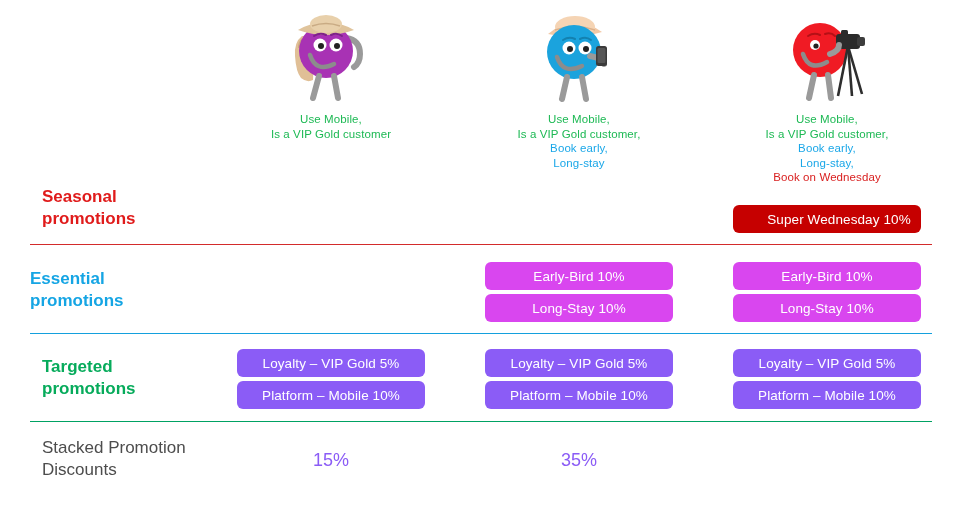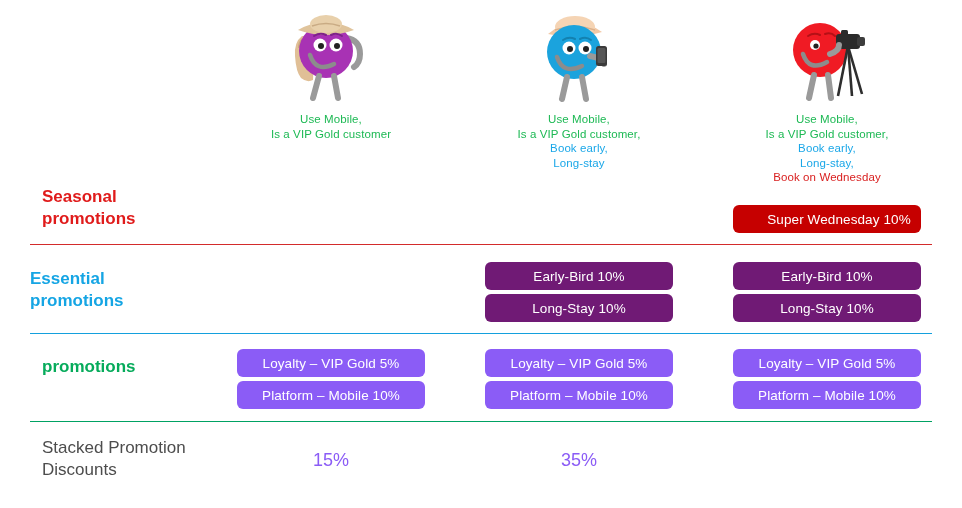--- a/index.html
+++ b/index.html
@@ -79,21 +79,21 @@
     border-radius: 6px;
     color: #ffffff;
     font-size: 13.5px;
     display: flex;
     align-items: center;
     justify-content: center;
     letter-spacing: 0.1px;
     white-space: nowrap;
   }
   .badge-red   { background: #c60000; padding-left: 24px; }
-  .badge-blue  { background: #701a75; }
+  .badge-blue  { background: #d946ef; }
   .badge-green { background: #8b5cf6; }
 
   
   .total {
     position: absolute;
     width: 246px;
     text-align: center;
     font-size: 18px;
     color: #8b5cf6;
   }
@@ -224,20 +224,21 @@
 
   <div class="badge badge-blue" style="left:485px; top:262px;">Early-Bird 10%</div>
   <div class="badge badge-blue" style="left:485px; top:294px;">Long-Stay 10%</div>
 
   <div class="badge badge-blue" style="left:733px; top:262px;">Early-Bird 10%</div>
   <div class="badge badge-blue" style="left:733px; top:294px;">Long-Stay 10%</div>
 
   <div class="divider div-blue" style="top:333px;"></div>
 
   <div class="row-label lbl-green" style="left:42px; top:356px;">
+    <div>Targeted</div>
     <div>promotions</div>
   </div>
 
   <div class="badge badge-green" style="left:237px; top:349px;">Loyalty – VIP Gold 5%</div>
   <div class="badge badge-green" style="left:237px; top:381px;">Platform – Mobile 10%</div>
 
   <div class="badge badge-green" style="left:485px; top:349px;">Loyalty – VIP Gold 5%</div>
   <div class="badge badge-green" style="left:485px; top:381px;">Platform – Mobile 10%</div>
 
   <div class="badge badge-green" style="left:733px; top:349px;">Loyalty – VIP Gold 5%</div>

